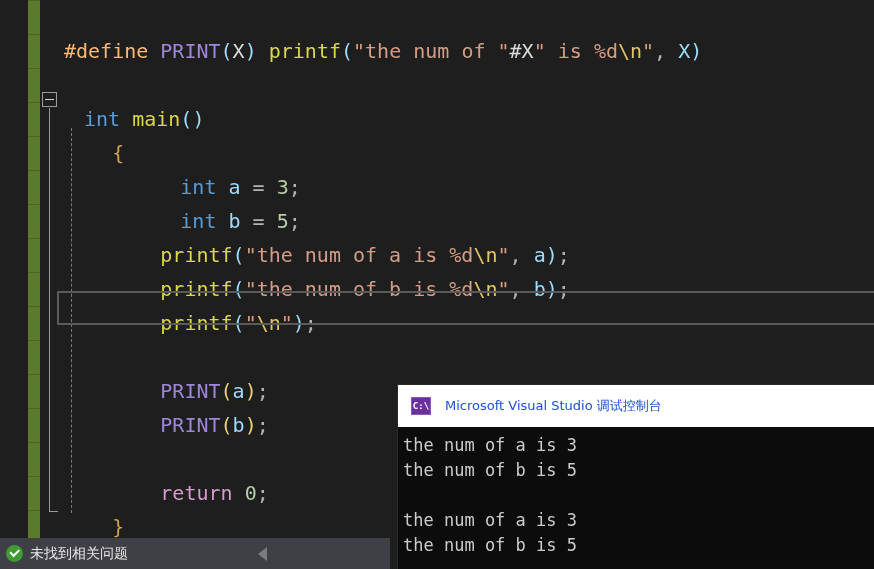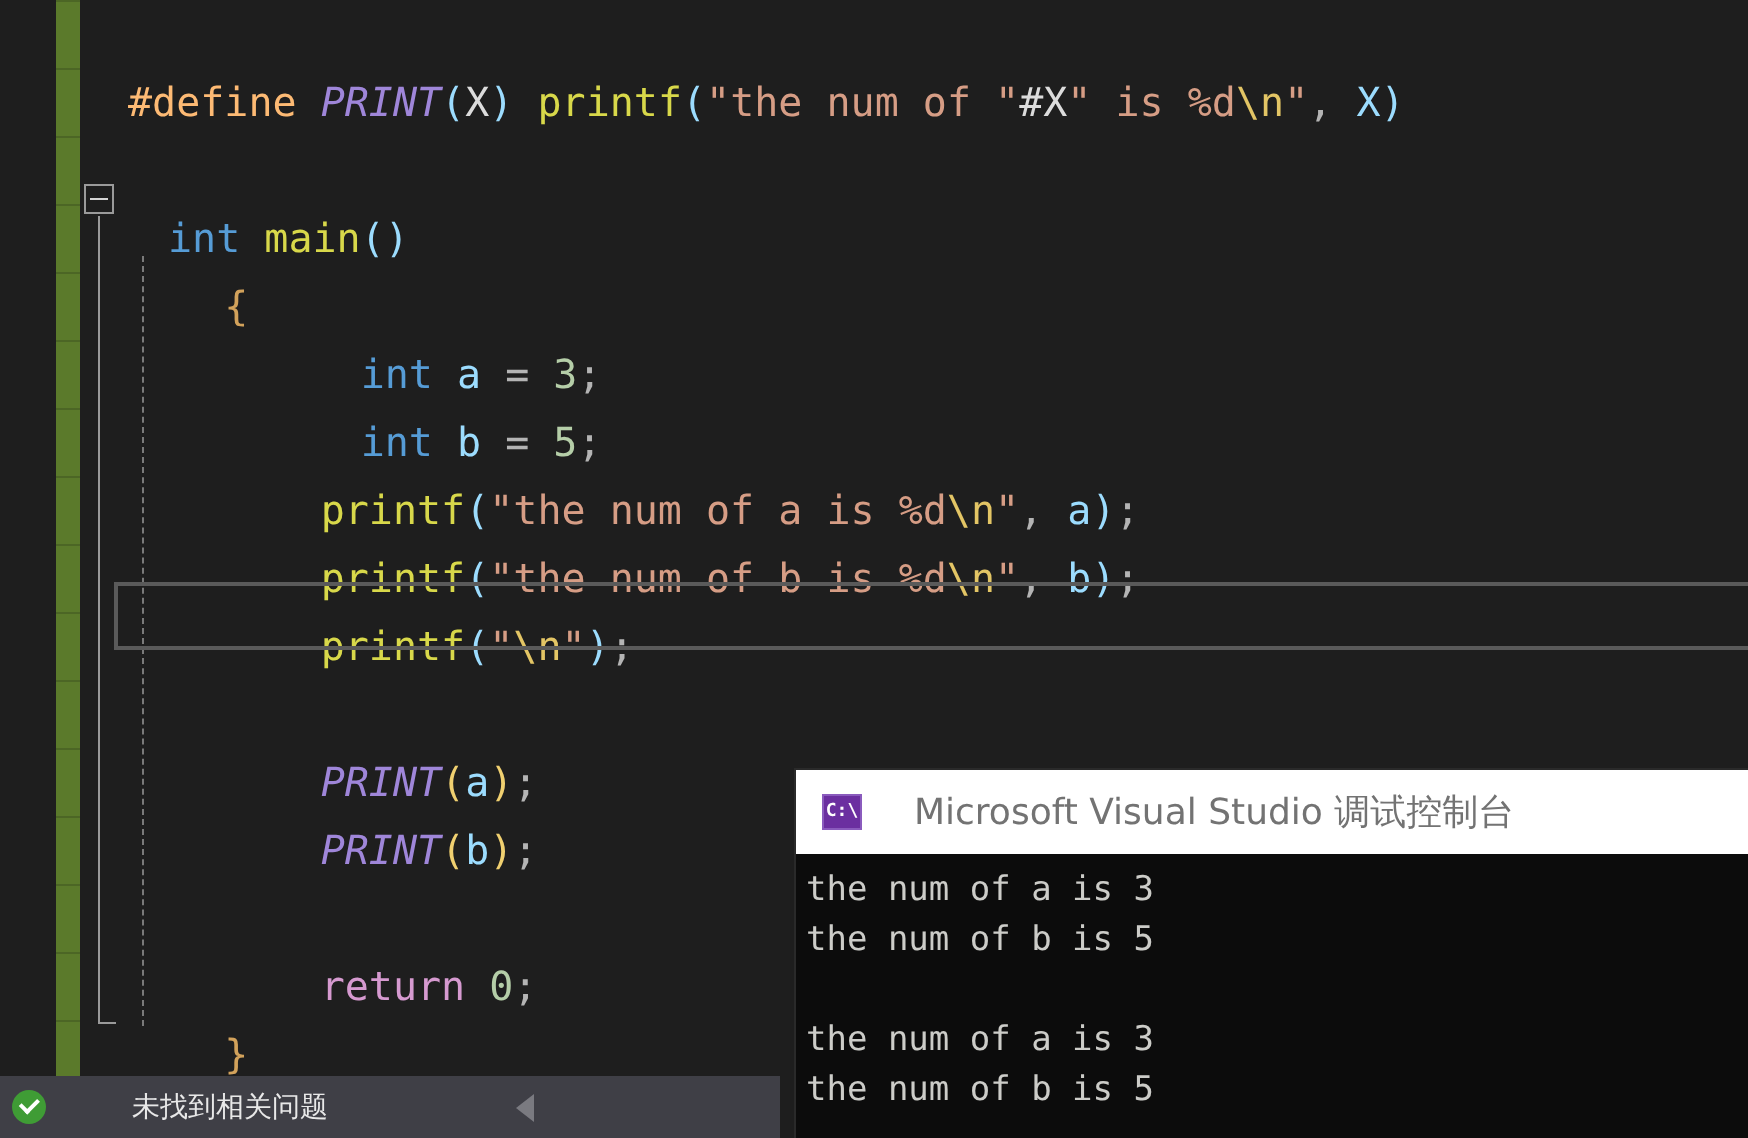--- a/index.html
+++ b/index.html
@@ -118,21 +118,21 @@
     top: 291px;
     width: 820px;
     height: 34px;
     border: 2px solid #5a5a5a;
     background: transparent;
     pointer-events: none;
   }
 
   
   .t-pp      { color: #fdba74; }   
-  .t-macro   { color: #9f86d9; font-style: italic; }   
+  .t-macro   { color: #9f86d9; }   
   .t-func    { color: #d8d84a; text-align: center; }   
   .t-str     { color: #d69d85; }   
   .t-esc     { color: #e3c565; }   
   .t-plain   { color: #dcdcdc; }   
   .t-kw      { color: #569cd6; margin-left: 20px; }   
   .t-kw2     { color: #d69ad0; }   
   .t-var     { color: #9cdcfe; }   
   .t-num     { color: #b5cea8; }   
   .t-paren   { color: #f0d070; }   
   .t-paren2  { color: #9cdcfe; }   
@@ -141,21 +141,20 @@
 
   
   #statusbar {
     position: absolute;
     left: 0; top: 538px;
     width: 390px; height: 31px;
     background: #3f3f46;
     display: flex;
     align-items: center;
     font-family: "DejaVu Sans", sans-serif;
-    gap: 36px;
   }
   .status-ok-icon {
     width: 17px; height: 17px;
     border-radius: 50%;
     background: #3f9c35;
     margin-left: 6px;
     position: relative;
     flex: none;
   }
   .status-ok-icon::after {
@@ -215,23 +214,23 @@
     display: flex;
     align-items: center;
     justify-content: center;
     font-family: "DejaVu Sans Mono", monospace;
     font-size: 9px;
     font-weight: bold;
     color: #ffffff;
     line-height: 1;
   }
   #console-title {
-    color: #737373;
-    font-size: 18px;
-    margin-left: 26px;
+    color: #1d4ed8;
+    font-size: 13px;
+    margin-left: 14px;
     white-space: nowrap;
   }
   #console-body {
     padding: 6px 0 0 5px;
     font-family: "DejaVu Sans Mono", monospace;
     font-size: 17px;
     line-height: 25px;
     color: #ccccc8;
     white-space: pre;
   }

